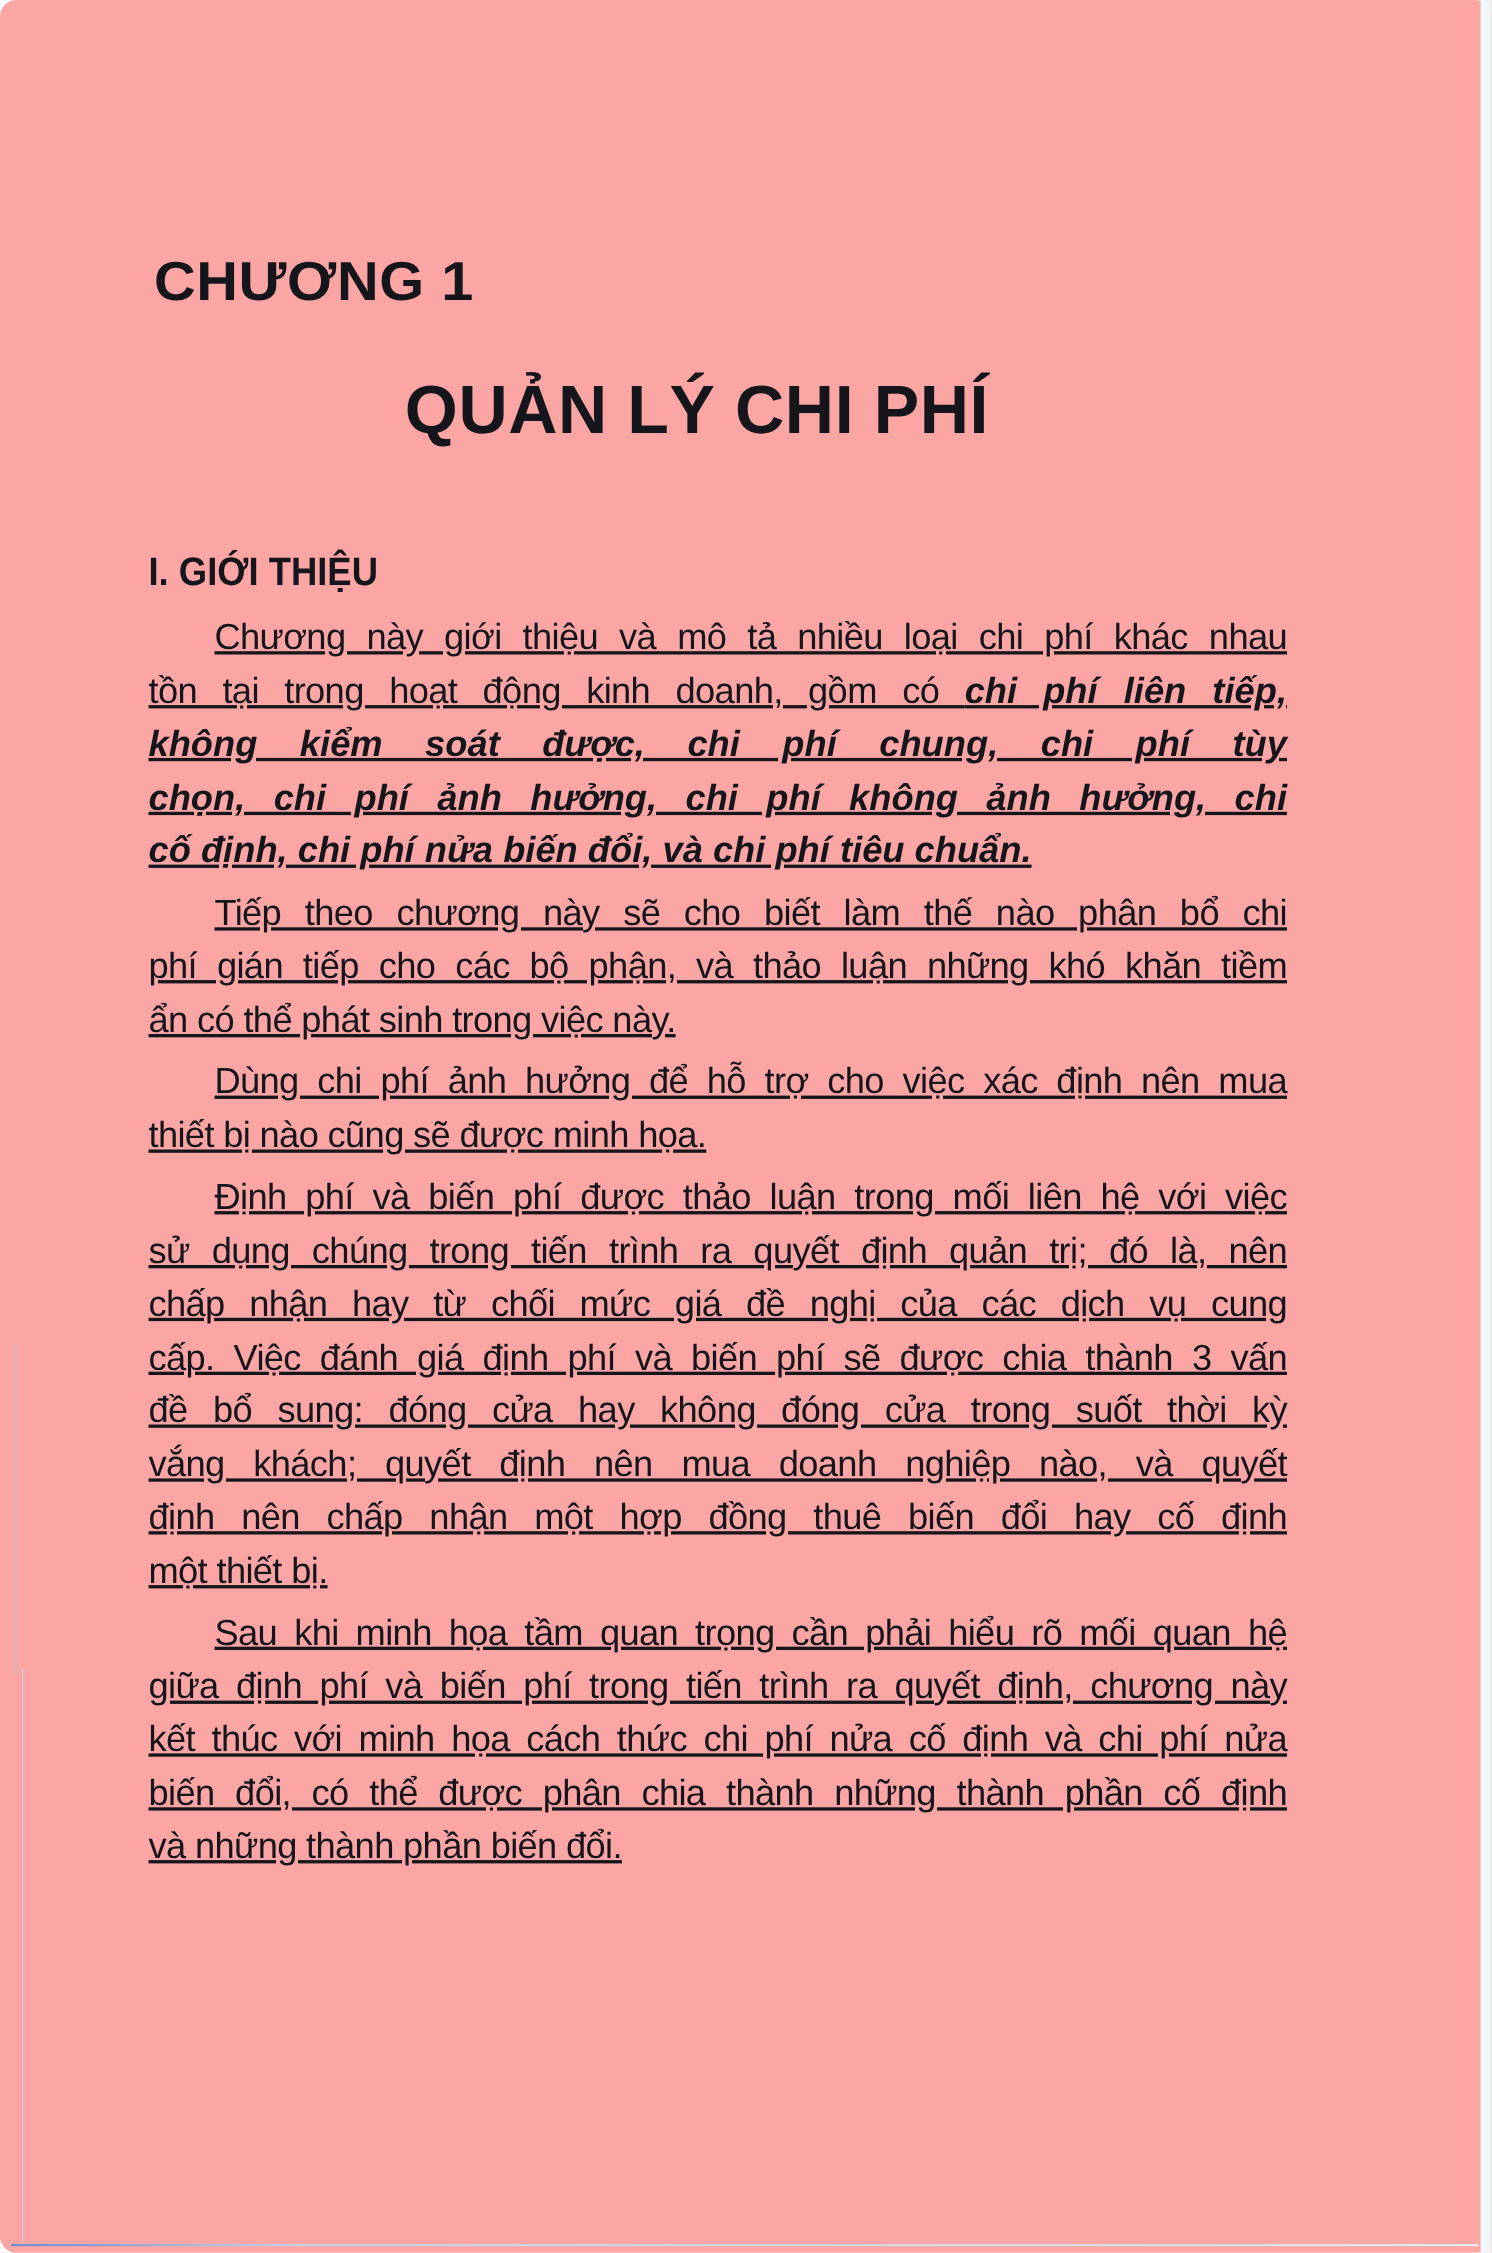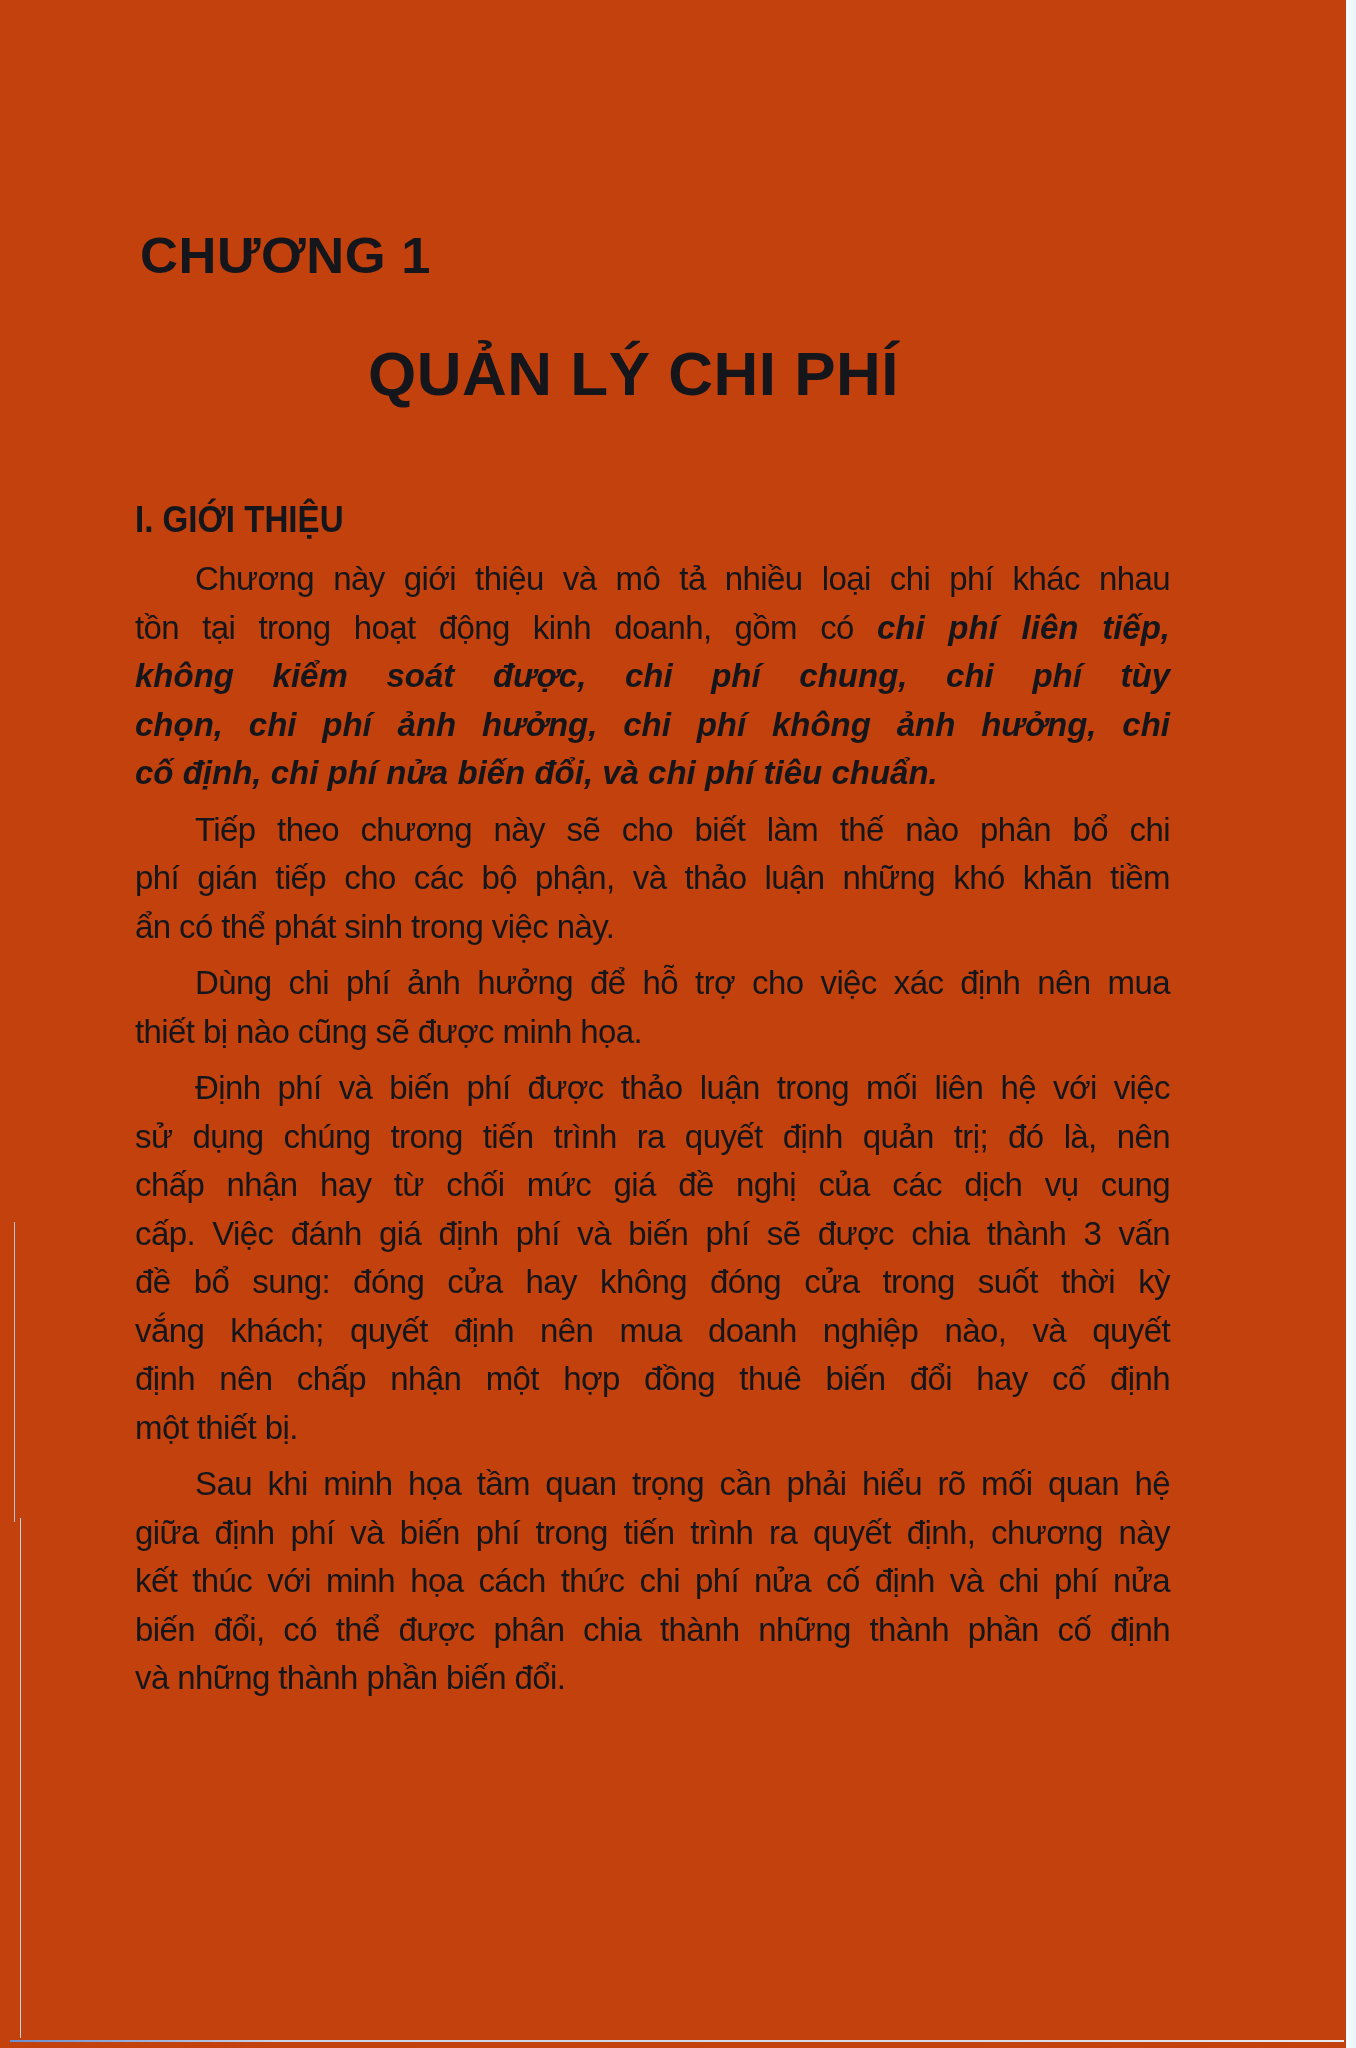--- a/index.html
+++ b/index.html
@@ -12,21 +12,22 @@
     background: #fdfefe;
     position: relative;
     overflow: hidden;
     font-family: "Liberation Sans", "DejaVu Sans", sans-serif;
     color: #15161c;
   }
   .page {
     position: absolute;
     left: 0; top: 0;
     width: 1356px; height: 2048px;
-    background: #c2410c;
+    background: #fca5a5;
+    border-radius: 15px;
   }
   .edge-right {
     position: absolute;
     right: 0; top: 0;
     width: 10px; height: 2048px;
     background: linear-gradient(to right, #f6fbfd, #eaf4f8);
   }
   .edge-bottom {
     position: absolute;
     left: 10px; right: 12px;
@@ -75,20 +76,21 @@
     line-height: 48px;
     white-space: nowrap;
     transform: scaleX(0.92);
     transform-origin: left top;
   }
   .body-text {
     position: absolute;
     left: 135px;
     width: 1035px;
     top: 555px;
+    text-decoration: underline;
   }
   .para {
     margin: 0 0 8px 0;
     font-size: 33px;
     line-height: 48.5px;
     text-align: justify;
     text-indent: 60px;
     letter-spacing: -0.6px;
     word-spacing: 0px;
   }

